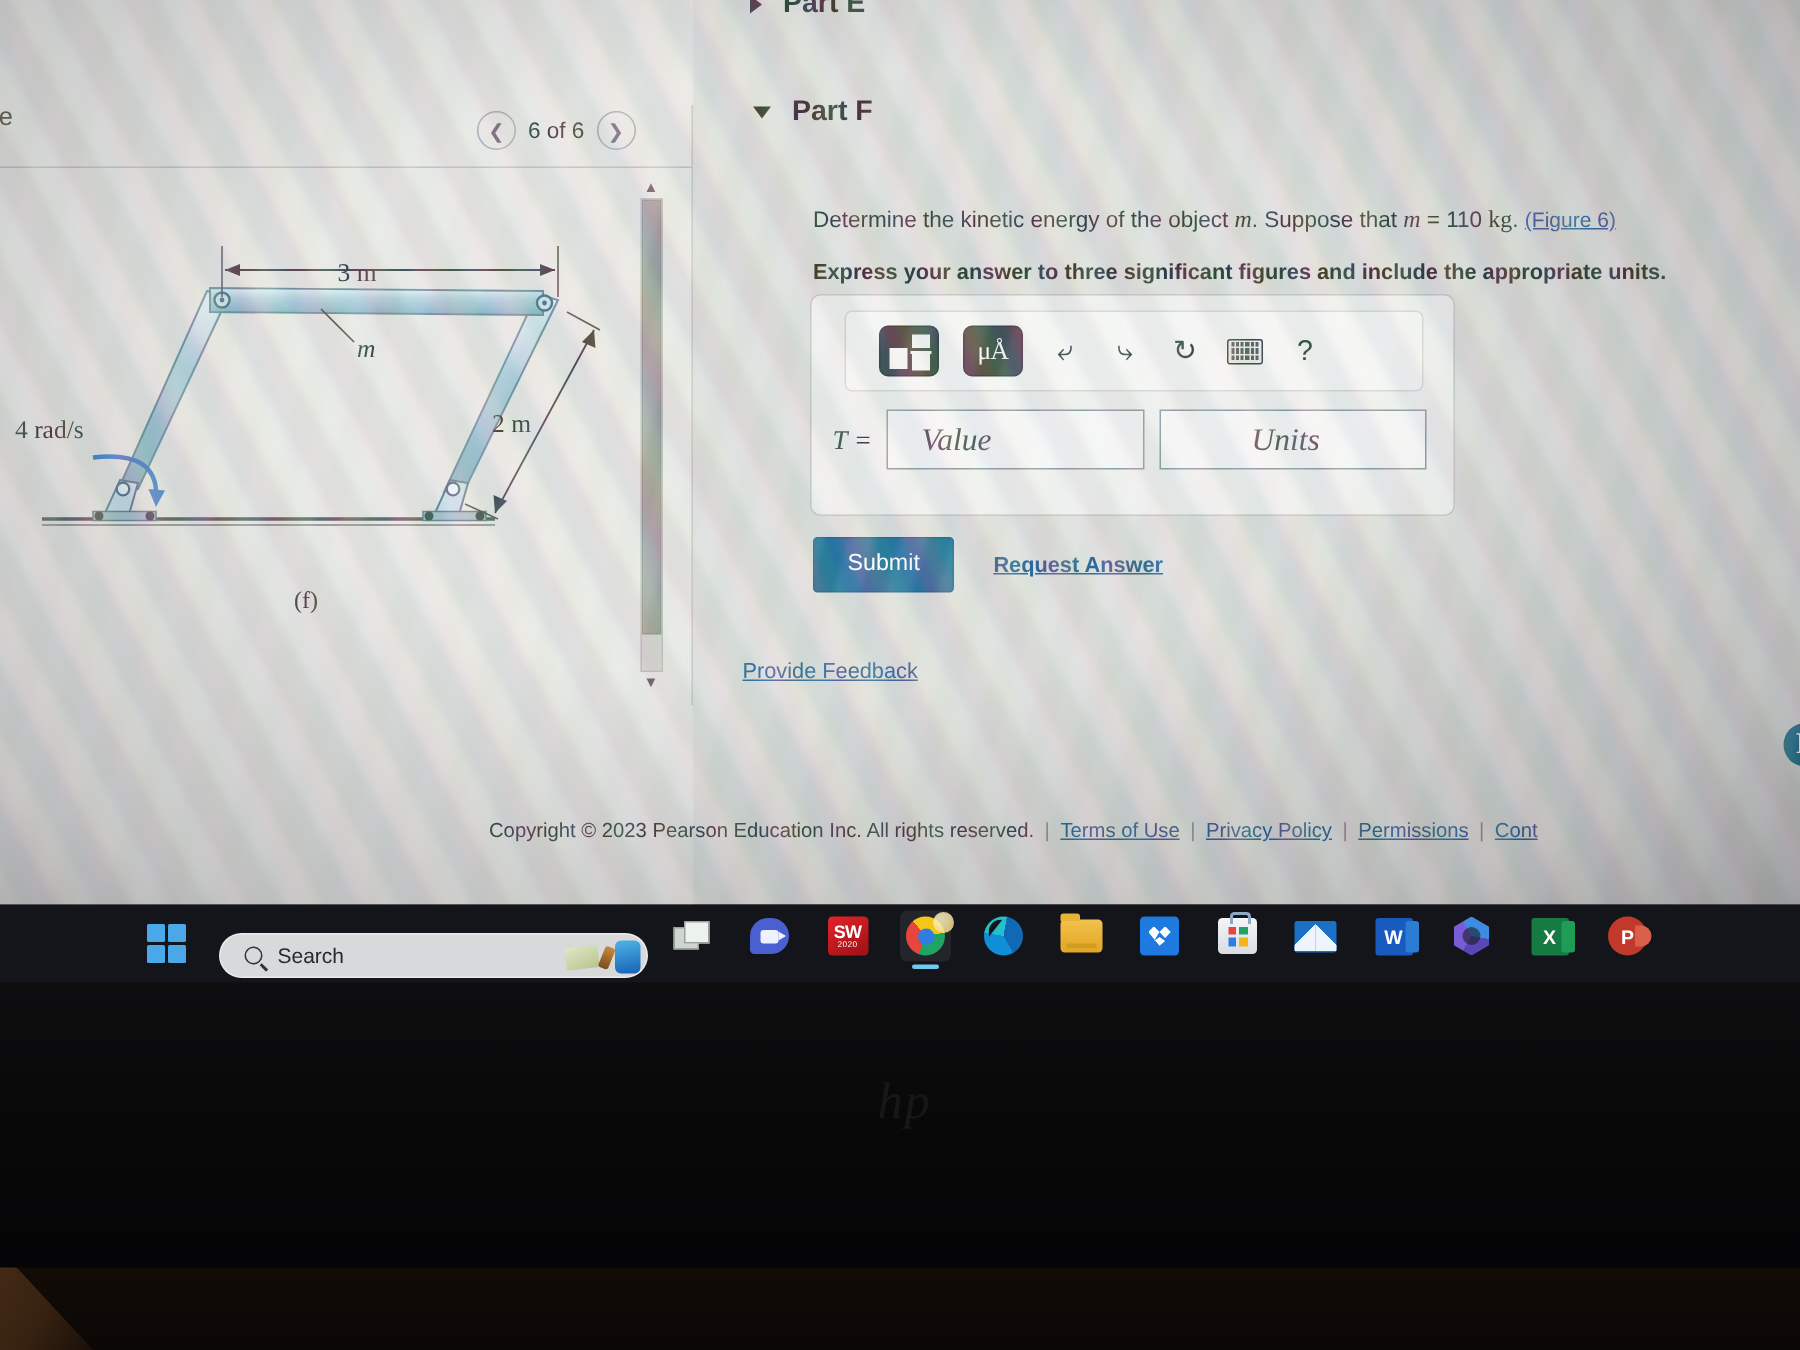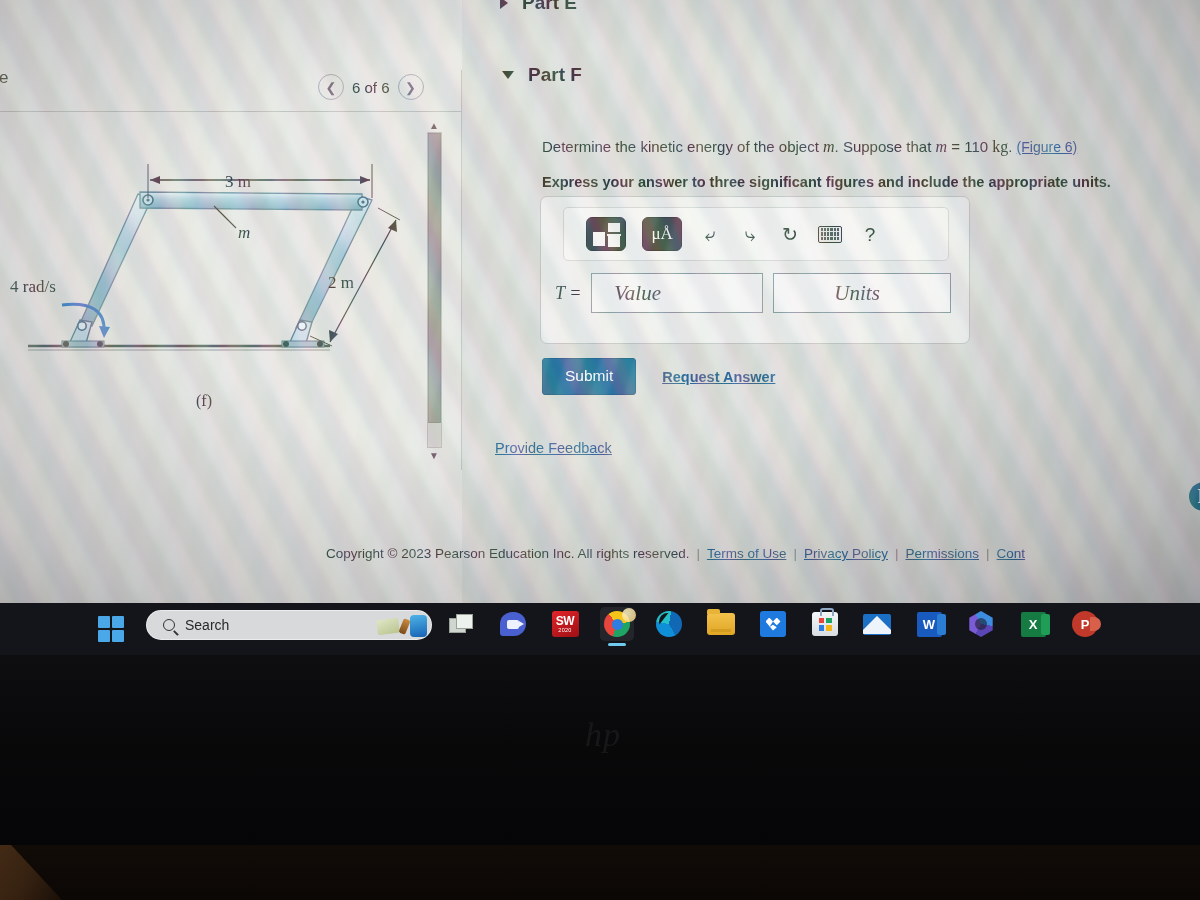--- a/index.html
+++ b/index.html
@@ -290,21 +290,21 @@
     display: flex; align-items: center;
   }
   .tb-start {
     position: absolute; left: 98px;
     width: 26px; height: 26px;
     display: grid; grid-template-columns: 1fr 1fr; grid-template-rows: 1fr 1fr; gap: 2.6px;
   }
   .tb-start i { background: #4aa8e8; display: block; border-radius: 1px; }
 
   .tb-search {
-    position: absolute; left: 146px; top: 7px;
+    position: absolute; left: 146px; top: 19px;
     width: 286px; height: 30px; border-radius: 15px;
     background: rgba(236,238,240,.90);
     border: 1px solid rgba(255,255,255,.5);
     display: flex; align-items: center; gap: 10px; padding-left: 16px;
     position: absolute;
     text-align: center;
   }
   .tb-search .mag {
     width: 12px; height: 12px; border: 1.8px solid #333; border-radius: 50%;
     position: relative;

